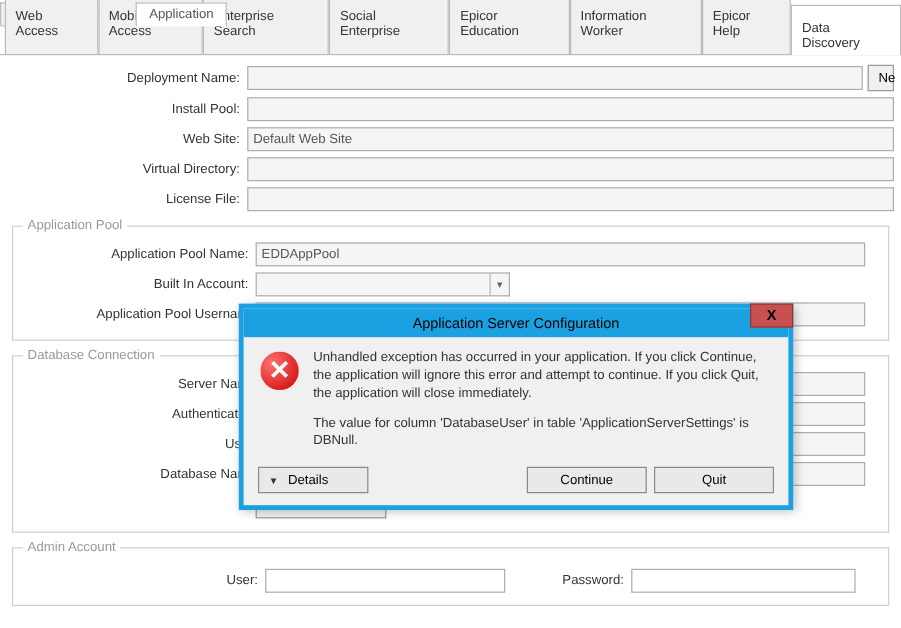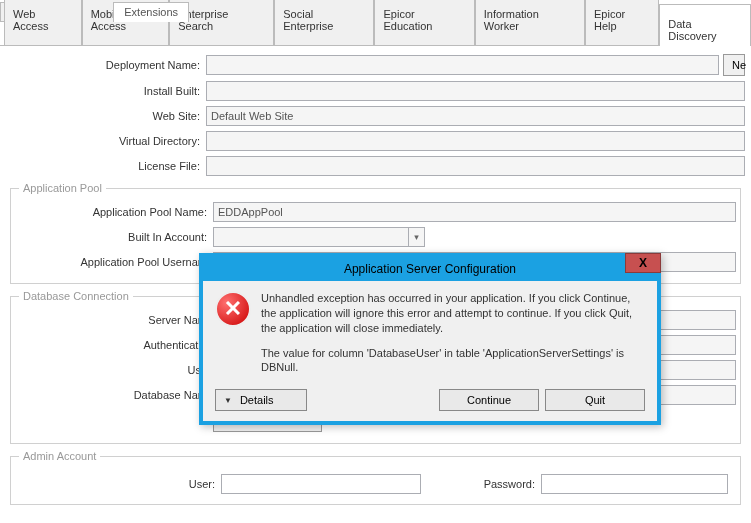--- a/index.html
+++ b/index.html
@@ -88,21 +88,21 @@
   padding: 0 8px;
   border: 1px solid #999;
   background: #f0f0f0;
   font-size: 11px;
   cursor: pointer;
   margin-left: 4px;
 }
 fieldset {
   border: 1px solid #d0d0d0;
   margin: 6px 4px 2px 4px;
-  padding: 8px 4px 6px 2px;
+  padding: 8px 19px 6px 2px;
 }
 legend {
   color: #999;
   font-size: 11px;
   padding: 0 4px;
   margin-left: 6px;
 }
 .combo {
   display: flex;
   align-items: center;
@@ -242,21 +242,21 @@
   font-size: 11px;
   cursor: pointer;
   margin-left: 6px;
 }
 </style>
 </head>
 <body>
 
 <div class="top-tabs">
   <div class="top-tab">Application Server</div>
-  <div class="top-tab active">Extensions</div>
+  <div class="top-tab active">Application</div>
 </div>
 
 <div class="sub-tabs">
   <div class="sub-tab">Web Access</div>
   <div class="sub-tab">Mobile Access</div>
   <div class="sub-tab">Enterprise Search</div>
   <div class="sub-tab">Social Enterprise</div>
   <div class="sub-tab">Epicor Education</div>
   <div class="sub-tab">Information Worker</div>
   <div class="sub-tab">Epicor Help</div>
@@ -265,21 +265,21 @@
 
 <div class="form-area">
 
   <div class="form-row">
     <div class="form-label">Deployment Name:</div>
     <input class="form-input" style="">
     <button class="btn-small" style="width:22px">Ne</button>
   </div>
 
   <div class="form-row">
-    <div class="form-label">Install Built:</div>
+    <div class="form-label">Install Pool:</div>
     <input class="form-input" style="">
   </div>
 
   <div class="form-row">
     <div class="form-label">Web Site:</div>
     <input class="form-input" value="Default Web Site" style="">
   </div>
 
   <div class="form-row">
     <div class="form-label">Virtual Directory:</div>

